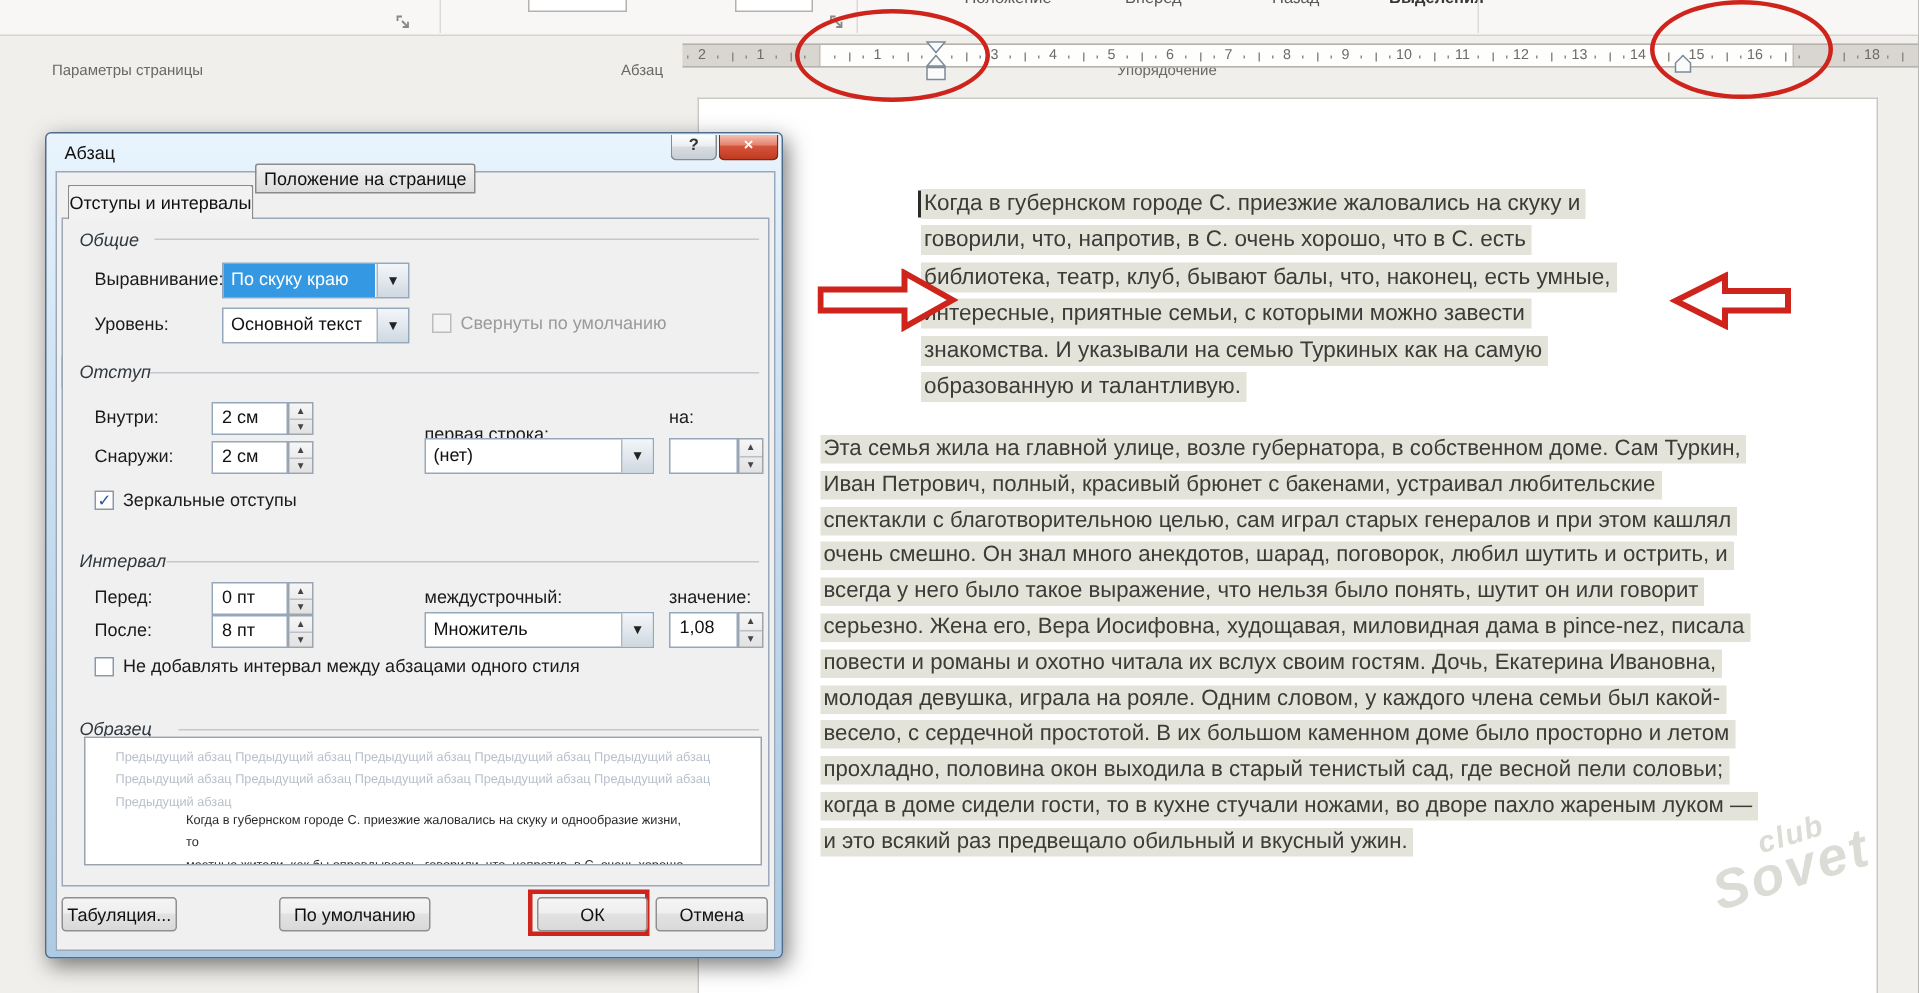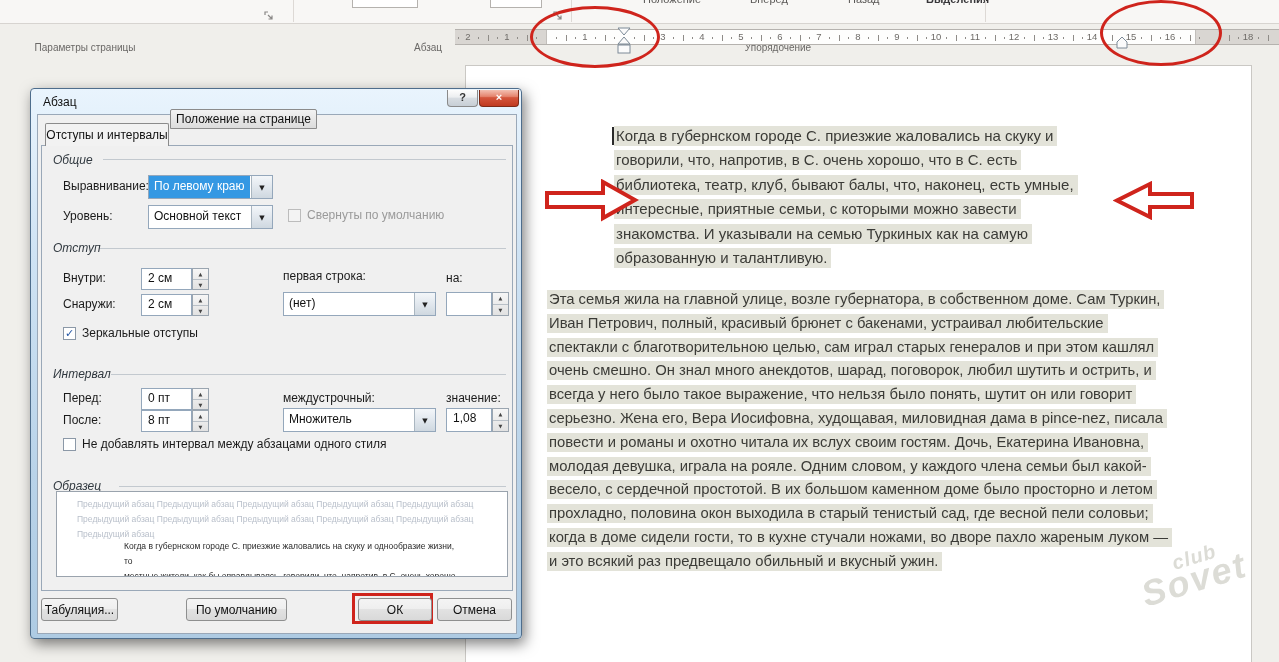--- a/index.html
+++ b/index.html
@@ -274,21 +274,21 @@
     <div class="dlg-content"></div>
 
     <div class="tab active">Отступы и интервалы</div>
     <div class="tab inactive">Положение на странице</div>
     <div class="pane"></div>
 
     <span class="sect" style="left:22px;top:64px;">Общие</span>
     <div class="rule" style="left:72px;top:70px;width:403px;"></div>
     <span class="lbl" style="left:32px;top:90px;">Выравнивание:</span>
     <div class="combo" style="left:117px;top:86px;width:125px;height:24px;">
-      <span class="val sel">По левому краю</span>
+      <span class="val sel">По скуку краю</span>
       <span class="arr"><i>▼</i></span>
     </div>
     <span class="lbl" style="left:32px;top:120px;">Уровень:</span>
     <div class="combo" style="left:117px;top:116px;width:125px;height:24px;">
       <span class="val">Основной текст</span>
       <span class="arr"><i>▼</i></span>
     </div>
     <span class="cb disabled" style="left:257px;top:120px;"></span>
     <span class="lbl disabled" style="left:276px;top:119px;">Свернуты по умолчанию</span>
 
@@ -306,21 +306,21 @@
     <span class="spinc" style="left:161px;top:205px;height:22px;">
         <i>▲</i>
         <i>▼</i>
       </span>
     <div class="redrect" style="left:26px;top:175px;width:155px;height:56px;"></div>
     <span class="cb" style="left:32px;top:238px;">
         <i>✓</i>
       </span>
     <span class="lbl" style="left:51px;top:237px;">Зеркальные отступы</span>
     <div class="redrect" style="left:26px;top:230px;width:141px;height:29px;"></div>
-    <span class="lbl" style="left:252px;top:180px;">первая строка:</span>
+    <span class="lbl" style="left:252px;top:193px;">первая строка:</span>
     <div class="combo" style="left:252px;top:203px;width:153px;height:24px;">
       <span class="val">(нет)</span>
       <span class="arr"><i>▼</i></span>
     </div>
     <span class="lbl" style="left:415px;top:182px;">на:</span>
     <div class="fld" style="left:415px;top:203px;width:46px;height:24px;"></div>
     <span class="spinc" style="left:461px;top:203px;height:24px;">
         <i>▲</i>
         <i>▼</i>
       </span>

